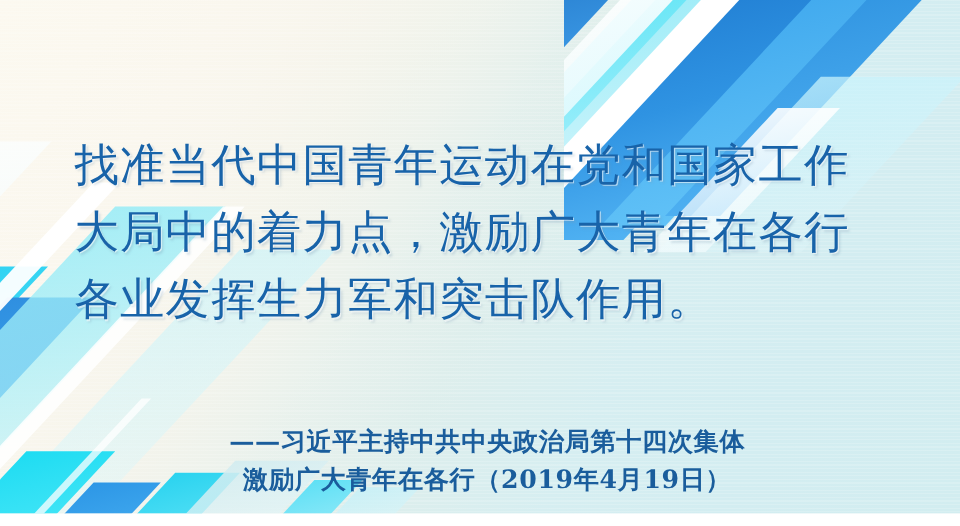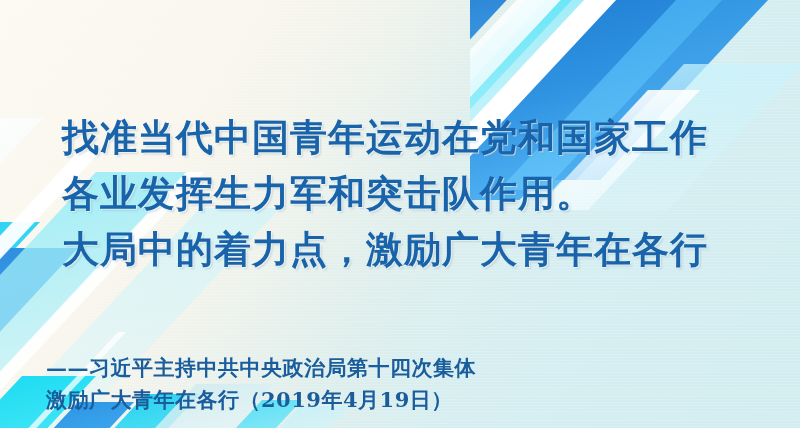--- a/index.html
+++ b/index.html
@@ -65,37 +65,37 @@
   .bl-wrap .par{transform:skewX(-43deg);}
 
   
   .headline{
     position:absolute;
     left:62px; top:110px;
     width:700px;
   }
   .hl-line{
     font-family:"DejaVu Sans","Liberation Sans",sans-serif;
-    font-weight:700;
+    font-weight:400;
     font-size:37px;
     line-height:56px;
     letter-spacing:1px;
     color:#1863a9;
     white-space:nowrap;
     text-shadow:
       1px 1px 0 rgba(255,255,255,.55),
       2px 2px 2px rgba(120,150,175,.28);
   }
 
   
   .attrib{
     position:absolute;
     right:34px;
     top:352px;
-    text-align:left;
+    text-align:center;
     width:720px;
   }
   .at-line{
     font-family:"DejaVu Serif","Liberation Serif",serif;
     font-weight:700;
     font-size:21px;
     line-height:32px;
     letter-spacing:.5px;
     color:#1a5d9c;
     white-space:nowrap;
@@ -170,22 +170,22 @@
     <div class="par" style="left:262px;top:282px;width:40px;height:62px;
                 background:linear-gradient(160deg,#5fe0f5 0%,#9eecf9 100%);"></div>
     <div class="par" style="left:300px;top:288px;width:50px;height:58px;
                 background:linear-gradient(160deg,rgba(195,240,248,.8),rgba(240,253,255,.4));"></div>
 
     <div class="par" style="left:118px;top:214px;width:8px;height:190px;background:rgba(255,255,255,.75);"></div>
   </div>
 
   <div class="headline">
     <div class="hl-line">找准当代中国青年运动在党和国家工作</div>
+    <div class="hl-line">大局中的着力点，激励广大青年在各行</div>
     <div class="hl-line">各业发挥生力军和突击队作用。</div>
-    <div class="hl-line">大局中的着力点，激励广大青年在各行</div>
   </div>
 
   <div class="attrib">
     <div class="at-line">——习近平主持中共中央政治局第十四次集体</div>
     <div class="at-line">激励广大青年在各行（2019年4月19日）</div>
   </div>
 
   <div class="bottom-white"></div>
 </div>
 

